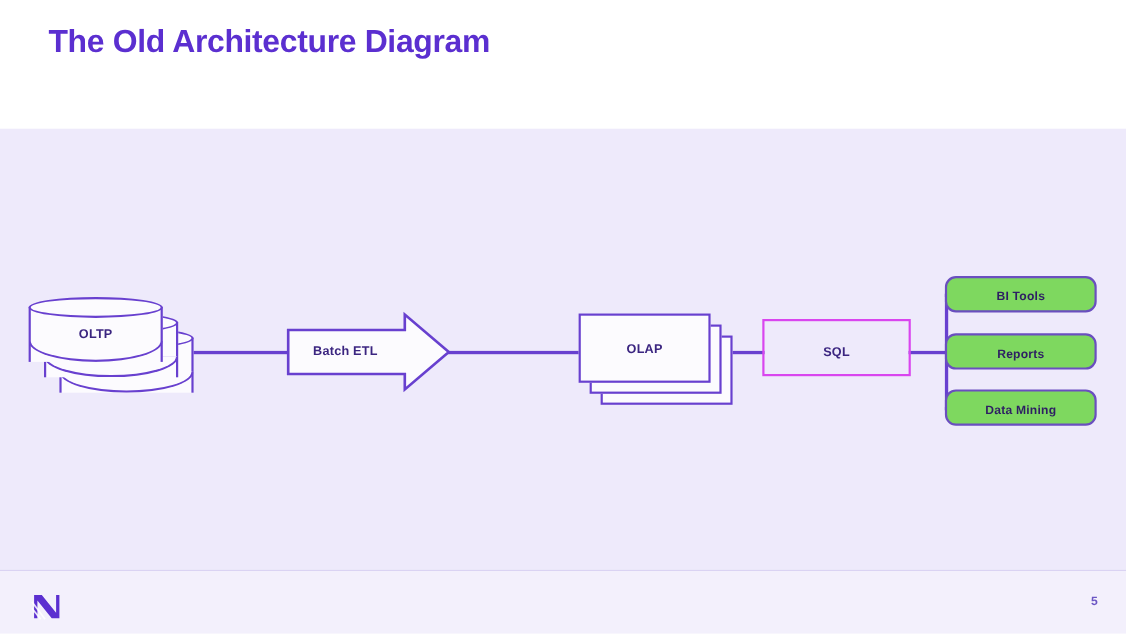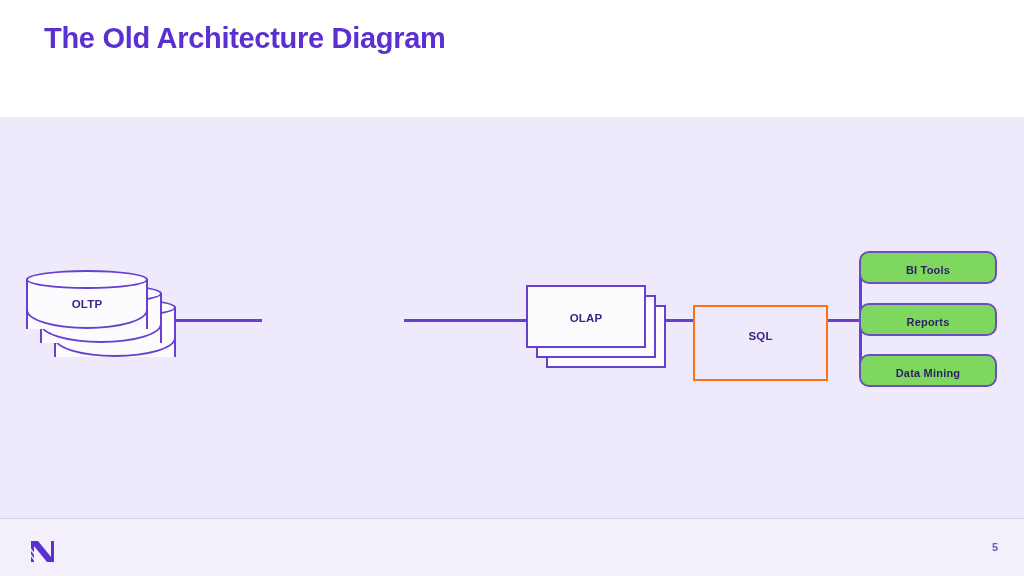--- a/index.html
+++ b/index.html
@@ -162,25 +162,24 @@
     box-sizing: border-box;
     padding-left: 28px;
   }
 
   
   .sql-box {
     position: absolute;
     left: 693px;
     top: 290px;
     width: 135px;
-    height: 76px;
-    border: 2px solid #f97316;
+    height: 52px;
+    border: 2px solid #d946ef;
     background: transparent;
     box-sizing: border-box;
-    margin-top: 15px;
   }
 
   
   .green-box {
     position: absolute;
     left: 859px;
     width: 138px;
     height: 33px;
     background: #7ED85F;
     border: 2px solid #6A4FBF;
@@ -229,20 +228,26 @@
           <div class="top"></div>
       </div>
       <div class="cyl" style="left:0px; top:0px;">
         <div class="body"></div>
           <div class="bottom"></div>
           <div class="top"></div>
         <div class="node-label" style="top:28px;">OLTP</div>
       </div>
     </div>
 
+    <div class="arrow-node" style="top:166px;">
+      <svg width="150" height="74" viewBox="0 0 150 74">
+        <polygon points="2,17 108,17 108,3 148,37 108,71 108,57 2,57" fill="#FCFBFE" stroke="#6840CF" stroke-width="2.4" stroke-linejoin="miter"></polygon>
+      </svg>
+      <div class="node-label" style="top:31px; right:42px; left:0;">Batch ETL</div>
+    </div>
 
     <div class="rect-stack" style="top:168px;">
       <div class="rect-card" style="left:20px; top:20px;"></div>
       <div class="rect-card" style="left:10px; top:10px;"></div>
       <div class="rect-card" style="left:0px; top:0px;">
         <div class="node-label" style="top:25px;">OLAP</div>
       </div>
     </div>
 
     <div class="sql-box" style="top:173px;">

